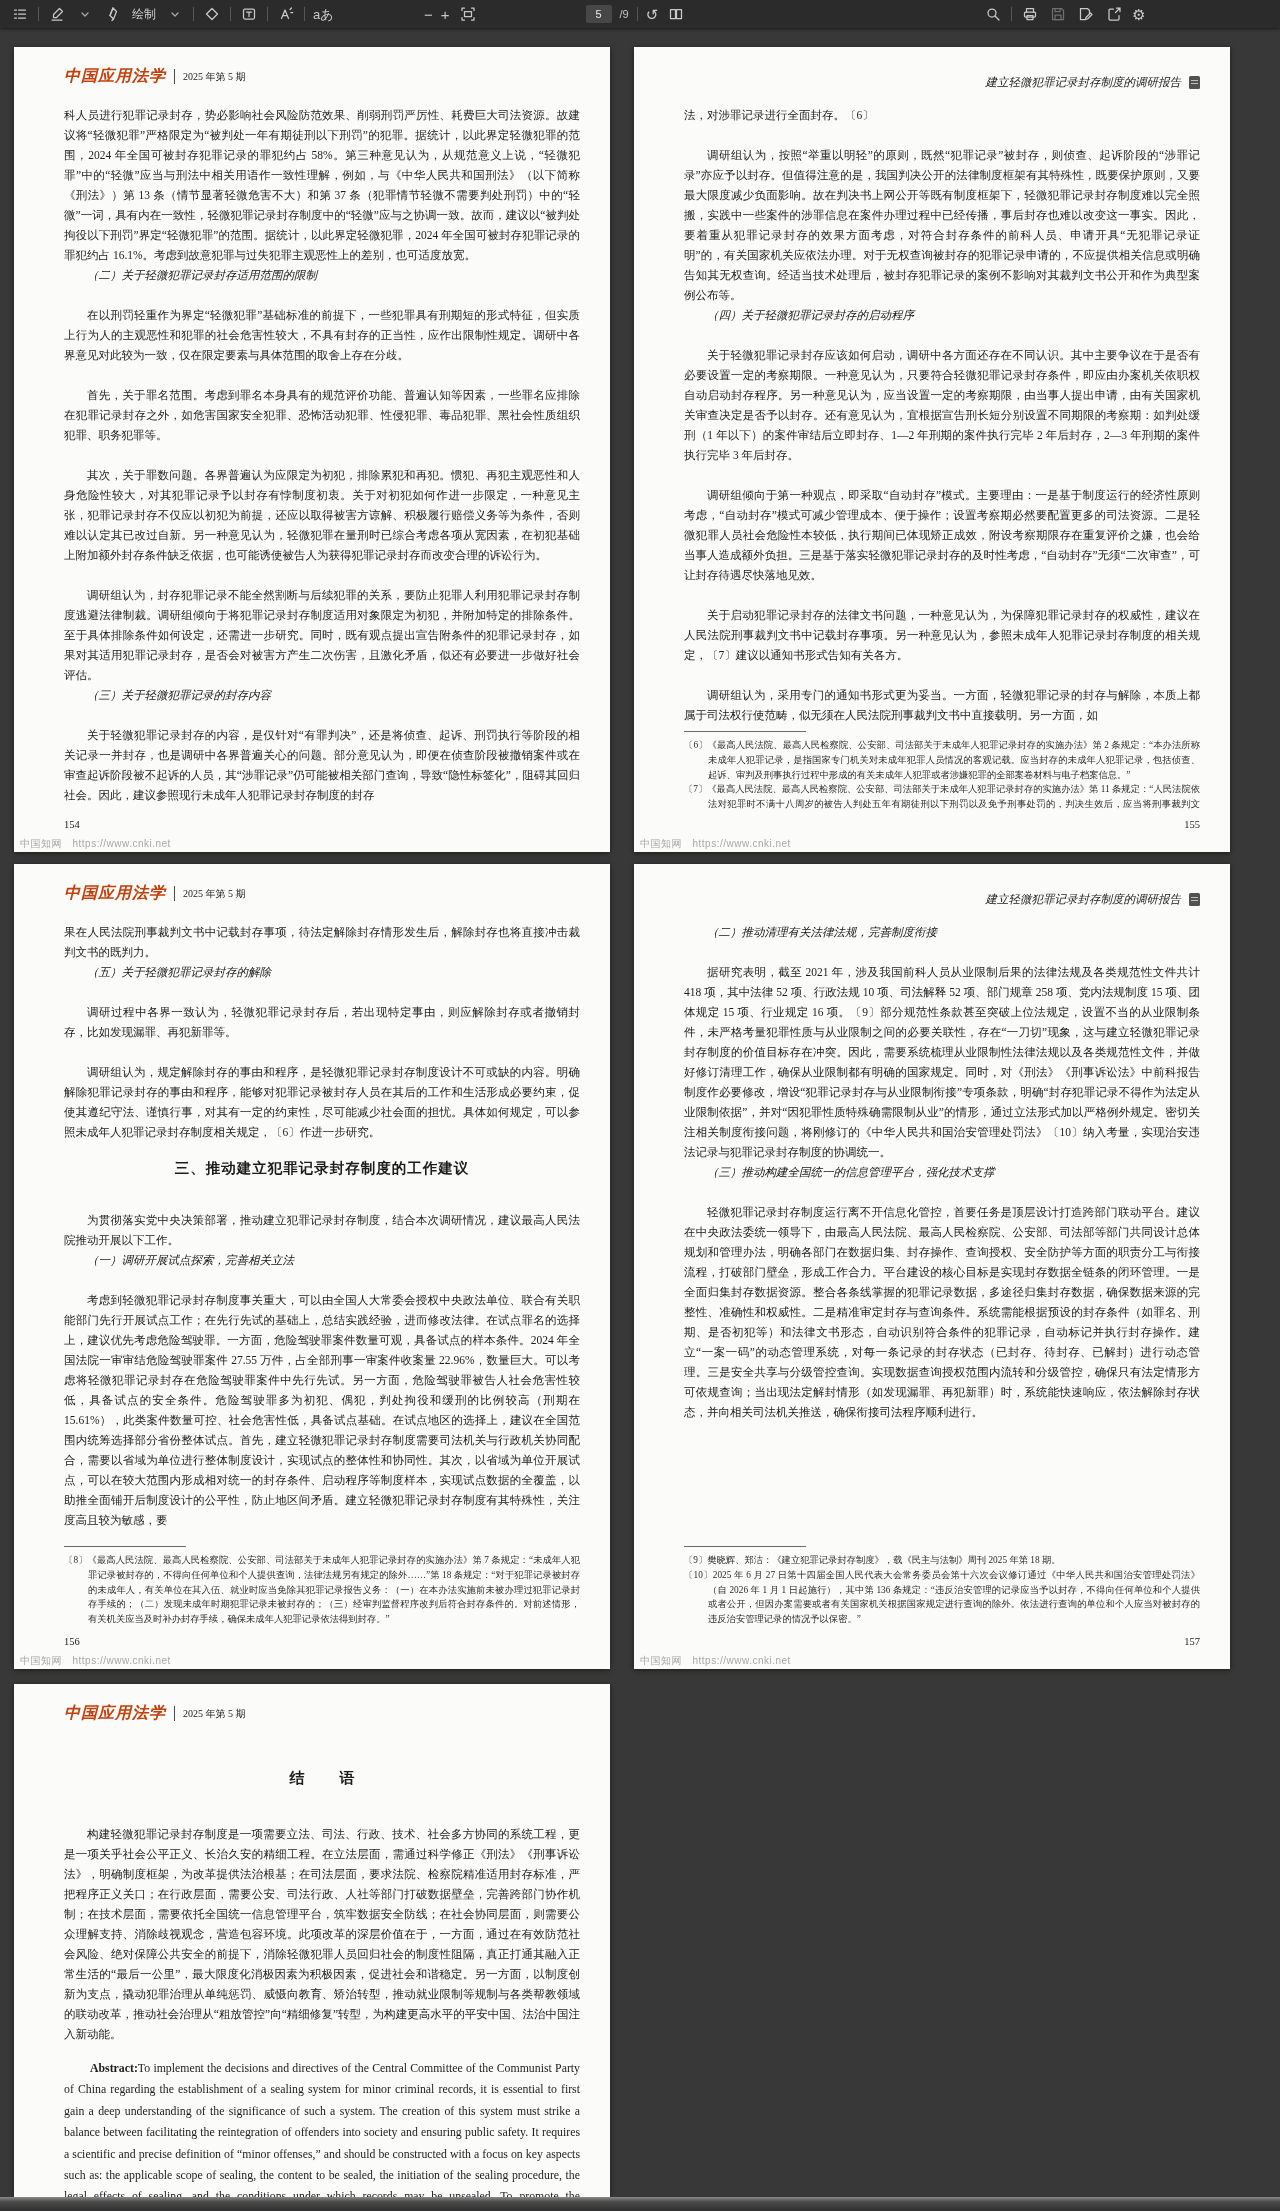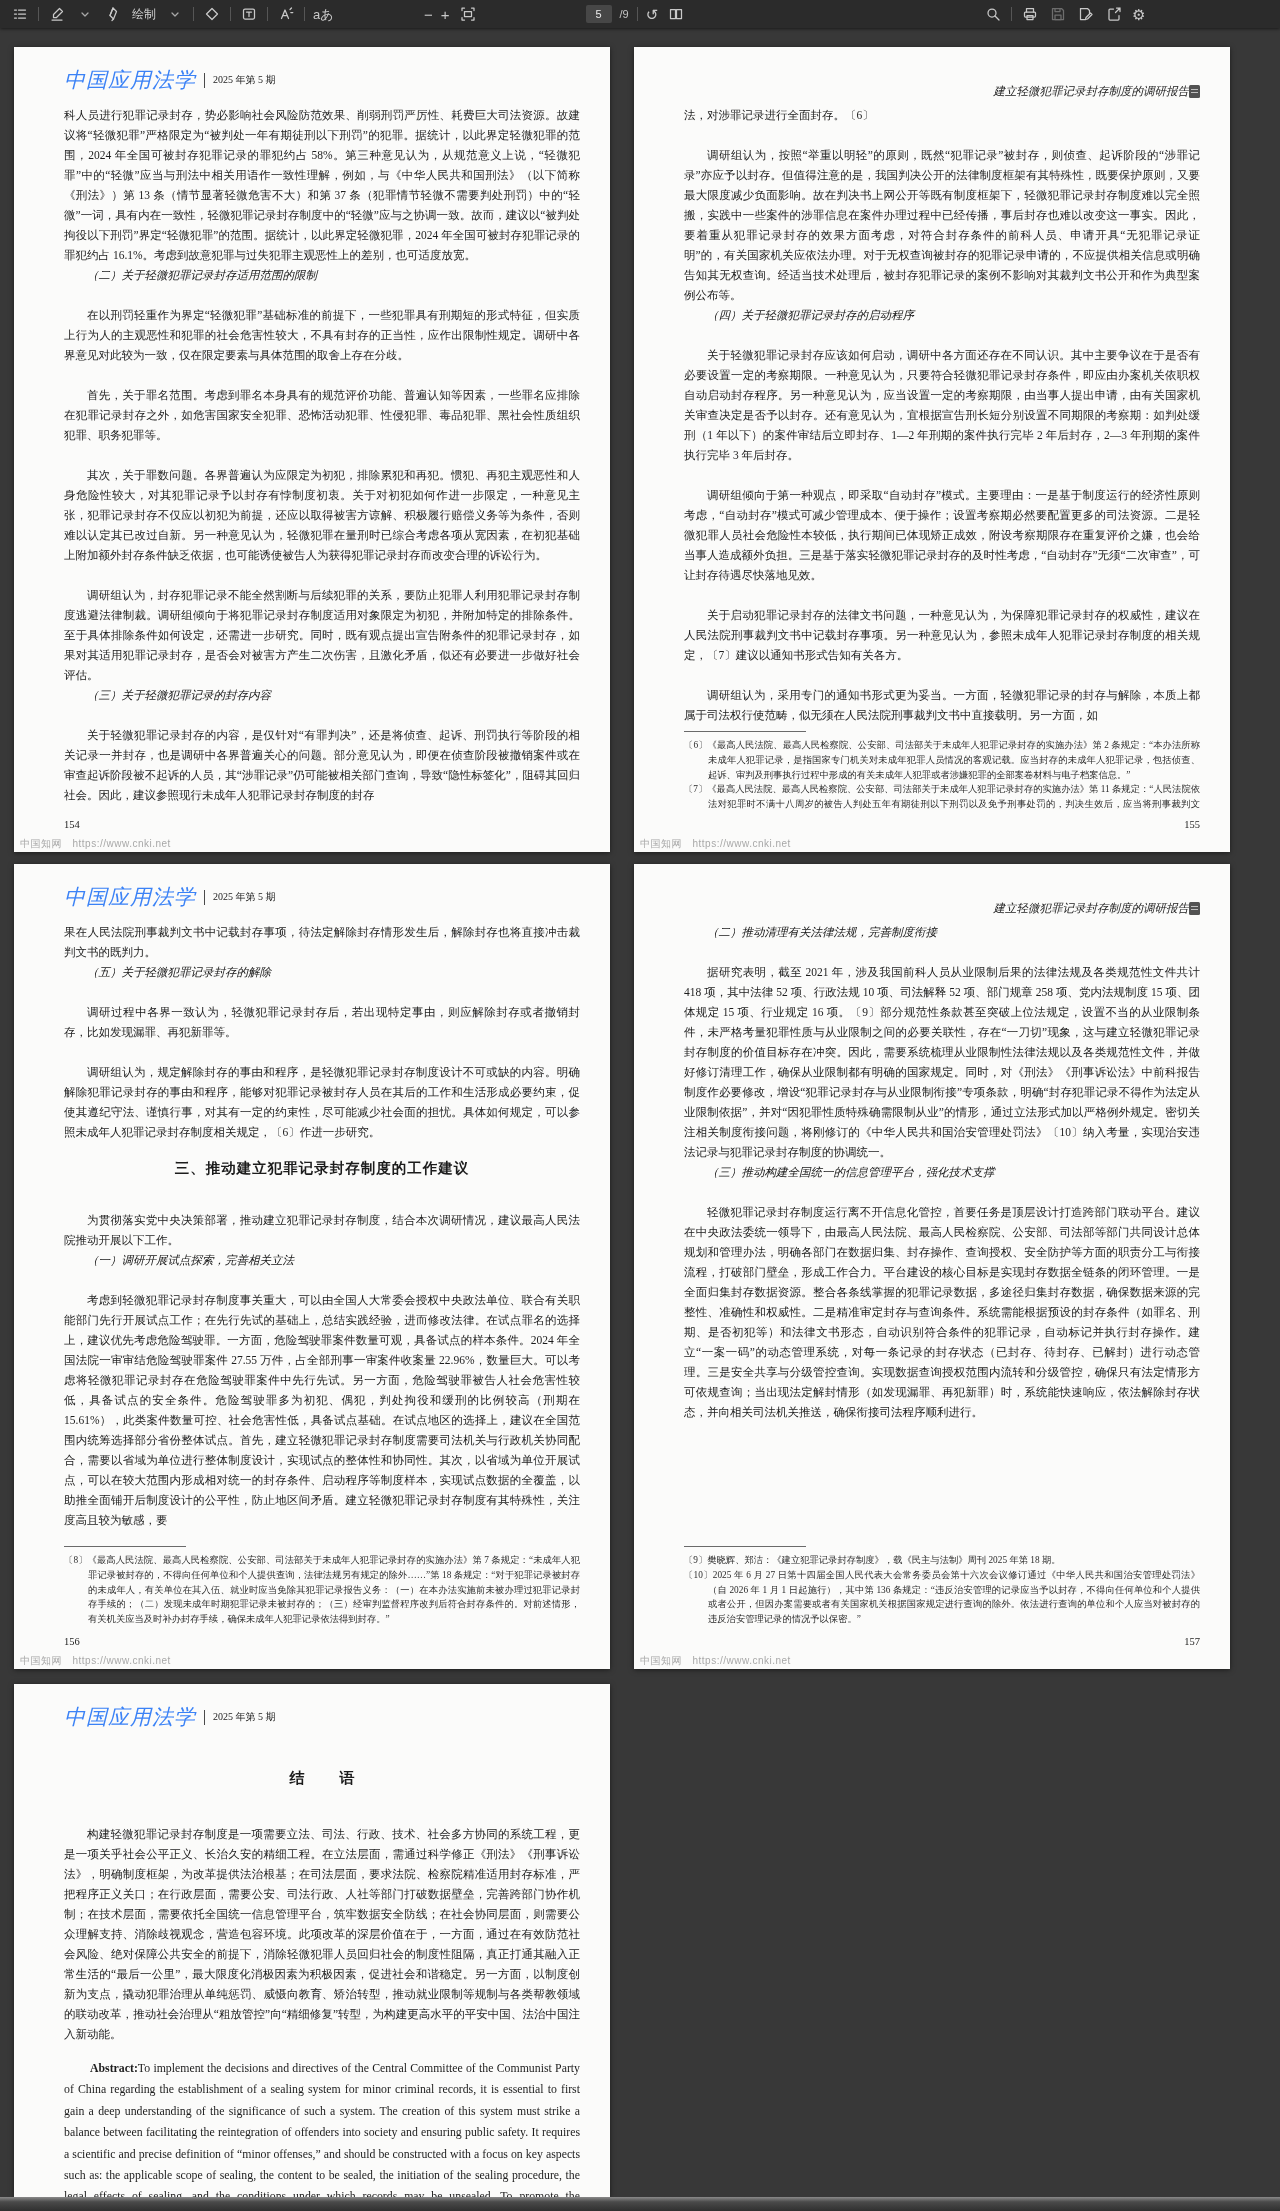--- a/index.html
+++ b/index.html
@@ -27,25 +27,25 @@
   
   .viewer{position:absolute;left:0;top:28px;width:1280px;height:2169px;}
   .page{position:absolute;width:596px;background:#fbfbfa;box-shadow:0 1px 5px rgba(0,0,0,.5);overflow:hidden;
     color:#1c1c1c;}
   .pos-p154{left:14px;top:19px;height:805px;}   
   .pos-p155{left:634px;top:19px;height:805px;}
   .pos-p156{left:14px;top:836px;height:805px;}
   .pos-p157{left:634px;top:836px;height:805px;}
   .pos-p158{left:14px;top:1656px;height:513px;}
   .ph-journal{position:absolute;top:19px;left:50px;display:flex;align-items:center;}
-  .logo{font-family:"Liberation Serif",serif;font-weight:400;font-style:italic;font-size:21px;color:#3b82f6;
+  .logo{font-family:"Liberation Serif",serif;font-weight:700;font-style:italic;font-size:16px;color:#c2410c;
     letter-spacing:1px;}
   .ph-div{width:1px;height:15px;background:#4a4a4a;margin:0 8px;}
   .issue{font-family:"Liberation Serif",serif;font-size:10px;color:#222;}
-  .ph-running{position:absolute;top:37px;right:30px;display:flex;align-items:center;gap:0;}
+  .ph-running{position:absolute;top:28px;right:30px;display:flex;align-items:center;gap:8px;}
   .ph-running .rt{font-family:"Liberation Serif",serif;font-style:italic;font-size:11.5px;color:#222;}
   .doc-icon{width:11px;height:13px;background:#525252;border-radius:1.5px;position:relative;}
   .doc-icon i{position:absolute;left:2px;right:2px;height:1px;background:#c0c0c0;}
   .doc-icon i.l1{top:4px}.doc-icon i.l2{top:7px}
   .page-content{position:absolute;left:50px;right:30px;top:58px;bottom:42px;overflow:hidden;
     display:flex;flex-direction:column;font-family:"Liberation Serif",serif;font-size:11.5px;line-height:20px;
     text-align:justify;}
   .pos-p158 .page-content{bottom:0;}
   .p,.pc,.kai{margin:0;text-justify:inter-ideograph;}
   .p{text-indent:2em;margin-top:20px;}

